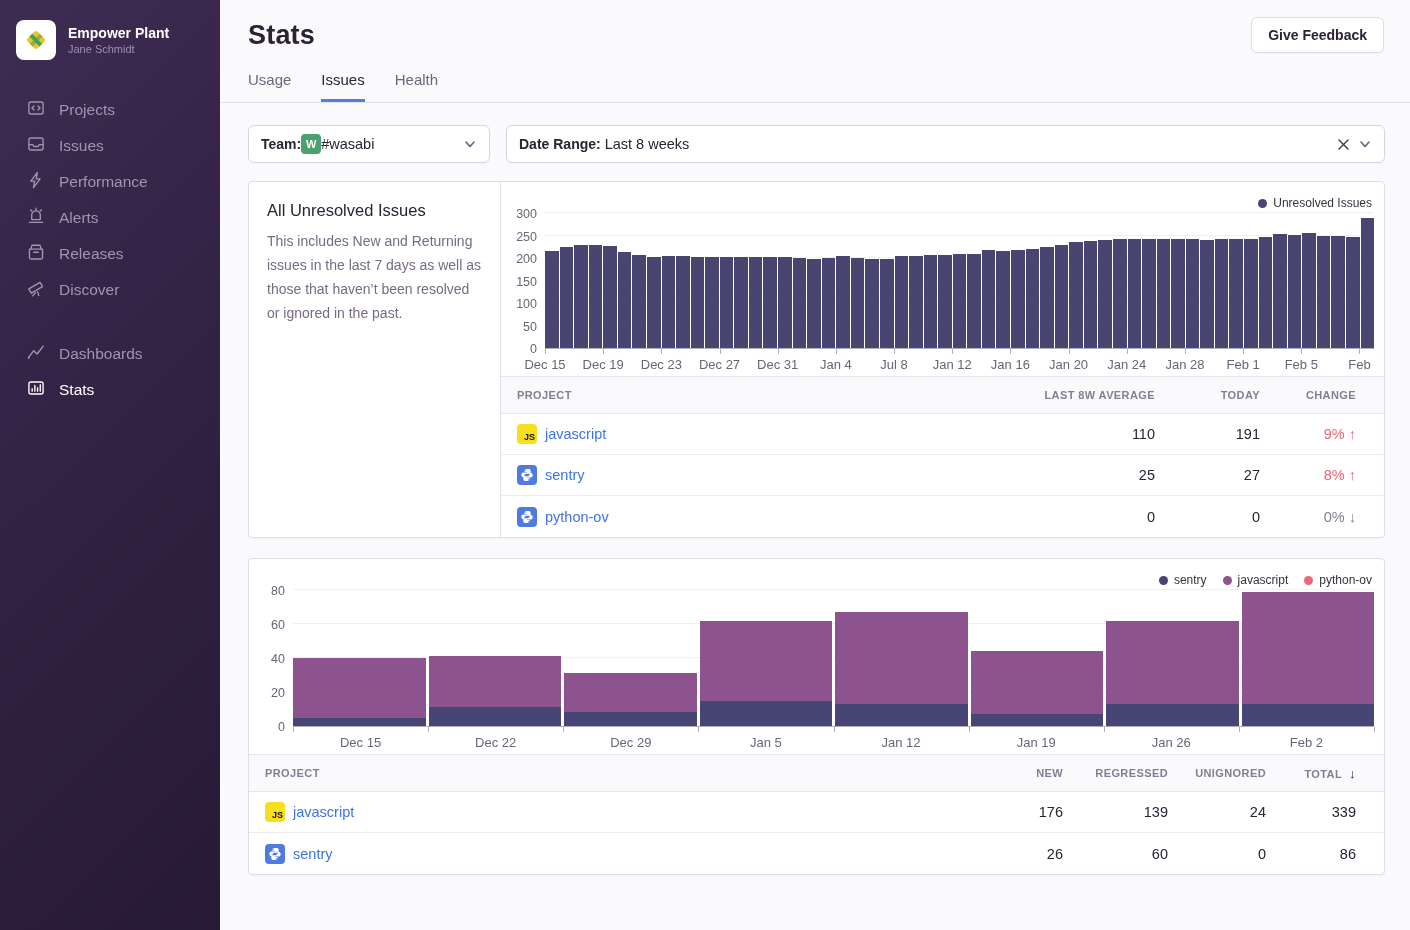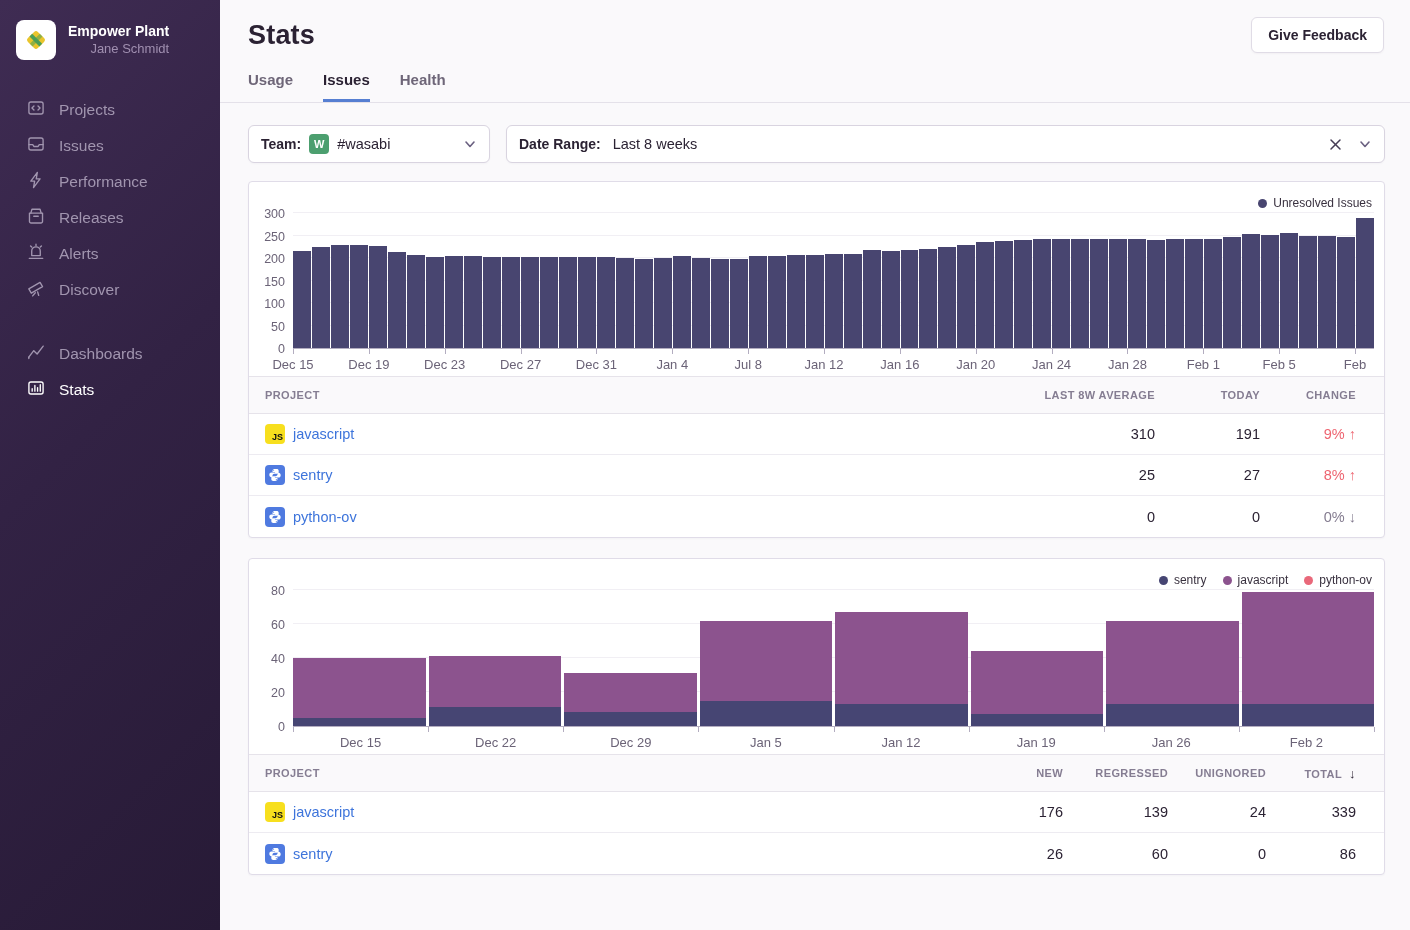--- a/index.html
+++ b/index.html
@@ -8,44 +8,44 @@
   .app { display:flex; width:1410px; height:930px; }
 
   
   .sidebar { width:220px; height:930px; flex:0 0 220px;
     background:linear-gradient(135deg,#3f2c53 0%,#322244 45%,#271a36 100%); color:#a99cb8; }
   .org-header { display:flex; align-items:center; gap:12px; padding:20px 16px 18px 16px; cursor:pointer; }
   .org-logo { width:40px; height:40px; background:#fff; border-radius:8px; display:flex; align-items:center; justify-content:center; }
   .org-logo svg { width:26px; height:26px; }
   .org-meta { line-height:1.3; }
   .org-name { color:#fff; font-weight:bold; font-size:14px; }
-  .org-user { color:#a08fb0; font-size:13px;text-align:right; }
+  .org-user { color:#a08fb0; font-size:11px; }
   .nav-group { margin-top:14px; }
   .nav-gap { margin-top:28px; }
   .side-item { display:flex; align-items:center; gap:14px; padding:7px 16px 7px 27px; font-size:15.5px; color:#a195af; cursor:pointer; }
   .side-item svg { width:18px; height:18px; flex:0 0 18px; }
   .side-item.active { color:#ffffff; }
 
   
   .main { flex:1; display:flex; flex-direction:column; background:#faf9fb; position:relative; }
   .page-header { padding:0 26px 0 28px; position:relative; background:#faf9fb; }
   .page-title { font-size:27px; font-weight:bold; color:#2b2233; padding-top:20px; letter-spacing:0.2px; }
   .feedback-btn { position:absolute; top:17px; right:26px; background:#fff; border:1px solid #e0dce6; border-radius:6px;
     padding:9px 16px; font-size:14px; font-weight:bold; color:#2b2233; cursor:pointer; font-family:inherit;
     box-shadow:0 1px 2px rgba(43,34,51,0.04); }
-  .tabs { display:flex; gap:30px; margin-top:20px; border-bottom:1px solid #e4e1e9; margin-left:-28px; margin-right:-26px; padding-left:28px;font-weight:bold; }
+  .tabs { display:flex; gap:30px; margin-top:20px; border-bottom:1px solid #e4e1e9; margin-left:-28px; margin-right:-26px; padding-left:28px; }
   .tab { font-size:15px; color:#6e6678; padding-bottom:11px; cursor:pointer; border-bottom:3px solid transparent; }
   .tab.active { color:#2b2233; border-bottom-color:#567fd2; }
 
   .content { padding:22px 25px 0 28px; overflow:hidden; }
 
   
   .filter-row { display:flex; gap:16px; margin-bottom:18px; }
   .select-box { background:#fff; border:1px solid #d9d4e0; border-radius:6px; height:38px; display:flex; align-items:center;
-    padding:0 12px; gap:8px; box-shadow:0 1px 2px rgba(43,34,51,0.03); cursor:pointer; }
+    padding:0 12px; gap:0; box-shadow:0 1px 2px rgba(43,34,51,0.03); cursor:pointer; }
   .team-box { width:242px; }
   .date-box { flex:1; }
   .select-label { font-weight:bold; font-size:14px; color:#2b2233; }
   .select-value { font-size:14.5px; color:#2b2233; }
   .team-avatar { width:20px; height:20px; border-radius:4px; background:#4c9f6f; color:#fff; font-size:11px; font-weight:bold;
     display:flex; align-items:center; justify-content:center; }
   .spacer { flex:1; }
   .chev { width:14px; height:14px; }
   .chev polyline { fill:none; stroke:#6a6080; stroke-width:1.6; stroke-linecap:round; stroke-linejoin:round; }
   .clear-x { width:13px; height:13px; margin-right:8px; cursor:pointer; }
@@ -134,31 +134,31 @@
           <span>Issues</span>
         </div>
         <div class="side-item">
           <span><svg viewBox="0 0 16 16" fill="none" stroke="currentColor" stroke-width="1.2" stroke-linecap="round" stroke-linejoin="round">
               <path d="M9.2 1.2 3.4 9h3.4l-1 5.8L11.6 7H8.2l1-5.8z"></path>
             </svg></span>
           <span>Performance</span>
         </div>
         <div class="side-item">
           <span><svg viewBox="0 0 16 16" fill="none" stroke="currentColor" stroke-width="1.2" stroke-linecap="round" stroke-linejoin="round">
+              <path d="M4.2 7.2a3.8 3.8 0 0 1 7.6 0v4H4.2z"></path>
+              <path d="M2 13.6h12M8 1v1.4M3.2 2.6l1 1M12.8 2.6l-1 1"></path>
+            </svg></span>
+          <span>Alerts</span>
+        </div>
+        <div class="side-item">
+          <span><svg viewBox="0 0 16 16" fill="none" stroke="currentColor" stroke-width="1.2" stroke-linecap="round" stroke-linejoin="round">
               <path d="M2.2 5.4h11.6v7.4a1.4 1.4 0 0 1-1.4 1.4H3.6a1.4 1.4 0 0 1-1.4-1.4z"></path>
               <path d="M3.4 5.4 4.4 2h7.2l1 3.4M6 8.2h4"></path>
             </svg></span>
           <span>Releases</span>
-        </div>
-        <div class="side-item">
-          <span><svg viewBox="0 0 16 16" fill="none" stroke="currentColor" stroke-width="1.2" stroke-linecap="round" stroke-linejoin="round">
-              <path d="M4.2 7.2a3.8 3.8 0 0 1 7.6 0v4H4.2z"></path>
-              <path d="M2 13.6h12M8 1v1.4M3.2 2.6l1 1M12.8 2.6l-1 1"></path>
-            </svg></span>
-          <span>Alerts</span>
         </div>
         <div class="side-item">
           <span><svg viewBox="0 0 16 16" fill="none" stroke="currentColor" stroke-width="1.2" stroke-linecap="round" stroke-linejoin="round">
               <path d="M1.6 8.8l10-5.8 2.2 3.8-10 5.8z"></path>
               <path d="M7.4 12.2 5 15M9.4 11.4l1 3.2"></path>
             </svg></span>
           <span>Discover</span>
         </div>
       </div>
     <div class="nav-group nav-gap" id="nav-secondary">
@@ -210,20 +210,24 @@
               <line x1="2" y1="2" x2="11" y2="11"></line>
               <line x1="11" y1="2" x2="2" y2="11"></line>
             </svg>
           <svg class="chev" viewBox="0 0 14 14">
               <polyline points="3,5 7,9.5 11,5"></polyline>
             </svg>
         </div>
       </div>
 
       <div class="panel">
+        <div class="panel-left">
+          <div class="panel-title">All Unresolved Issues</div>
+          <div class="panel-desc">This includes New and Returning issues in the last 7 days as well as those that haven’t been resolved or ignored in the past.</div>
+        </div>
         <div class="panel-right">
           <div class="chart-area">
             <div class="legend-row" id="legend1">
                 <div class="legend-item">
                   <span class="legend-dot" style="background: rgb(72, 69, 112);"></span>
                   <span>Unresolved Issues</span>
                 </div>
               </div>
             <div class="plot-wrap">
               <div class="y-axis" id="y1">
@@ -341,21 +345,21 @@
                 <div class="c-first">PROJECT</div>
                 <div class="c-num">LAST 8W AVERAGE</div>
                 <div class="c-num">TODAY</div>
                 <div class="c-num">CHANGE</div>
               </div>
               <div class="t-row grid1">
                 <div class="c-first">
                   <span class="p-icon js">JS</span>
                   <span class="proj-link">javascript</span>
                 </div>
-                <div class="c-num">310</div>
+                <div class="c-num">110</div>
                 <div class="c-num">191</div>
                 <div class="c-num chg-red">9% ↑</div>
               </div>
               <div class="t-row grid1">
                 <div class="c-first">
                   <span class="p-icon py">
                     <svg viewBox="0 0 16 16">
                       <path fill="#fff" d="M7.9 1.2c-1.6 0-2.7.7-2.7 1.9v1.6h2.9v.4H3.9c-1.3 0-2.4 1-2.4 2.7 0 1.8 1 2.8 2.3 2.8h1.3V8.9c0-1.2 1-2.2 2.3-2.2h2.9c1 0 1.9-.9 1.9-2V3.1c0-1.1-1-1.9-2.2-1.9H7.9zm-1.4.9c.3 0 .6.3.6.6s-.3.6-.6.6-.6-.3-.6-.6.3-.6.6-.6z"></path>
                       <path fill="#fff" d="M8.1 14.8c1.6 0 2.7-.7 2.7-1.9v-1.6H7.9v-.4h4.2c1.3 0 2.4-1 2.4-2.7 0-1.8-1-2.8-2.3-2.8h-1.3v1.7c0 1.2-1 2.2-2.3 2.2H5.7c-1 0-1.9.9-1.9 2v1.6c0 1.1 1 1.9 2.2 1.9h2.1zm1.4-.9c-.3 0-.6-.3-.6-.6s.3-.6.6-.6.6.3.6.6-.3.6-.6.6z"></path>
                     </svg>

